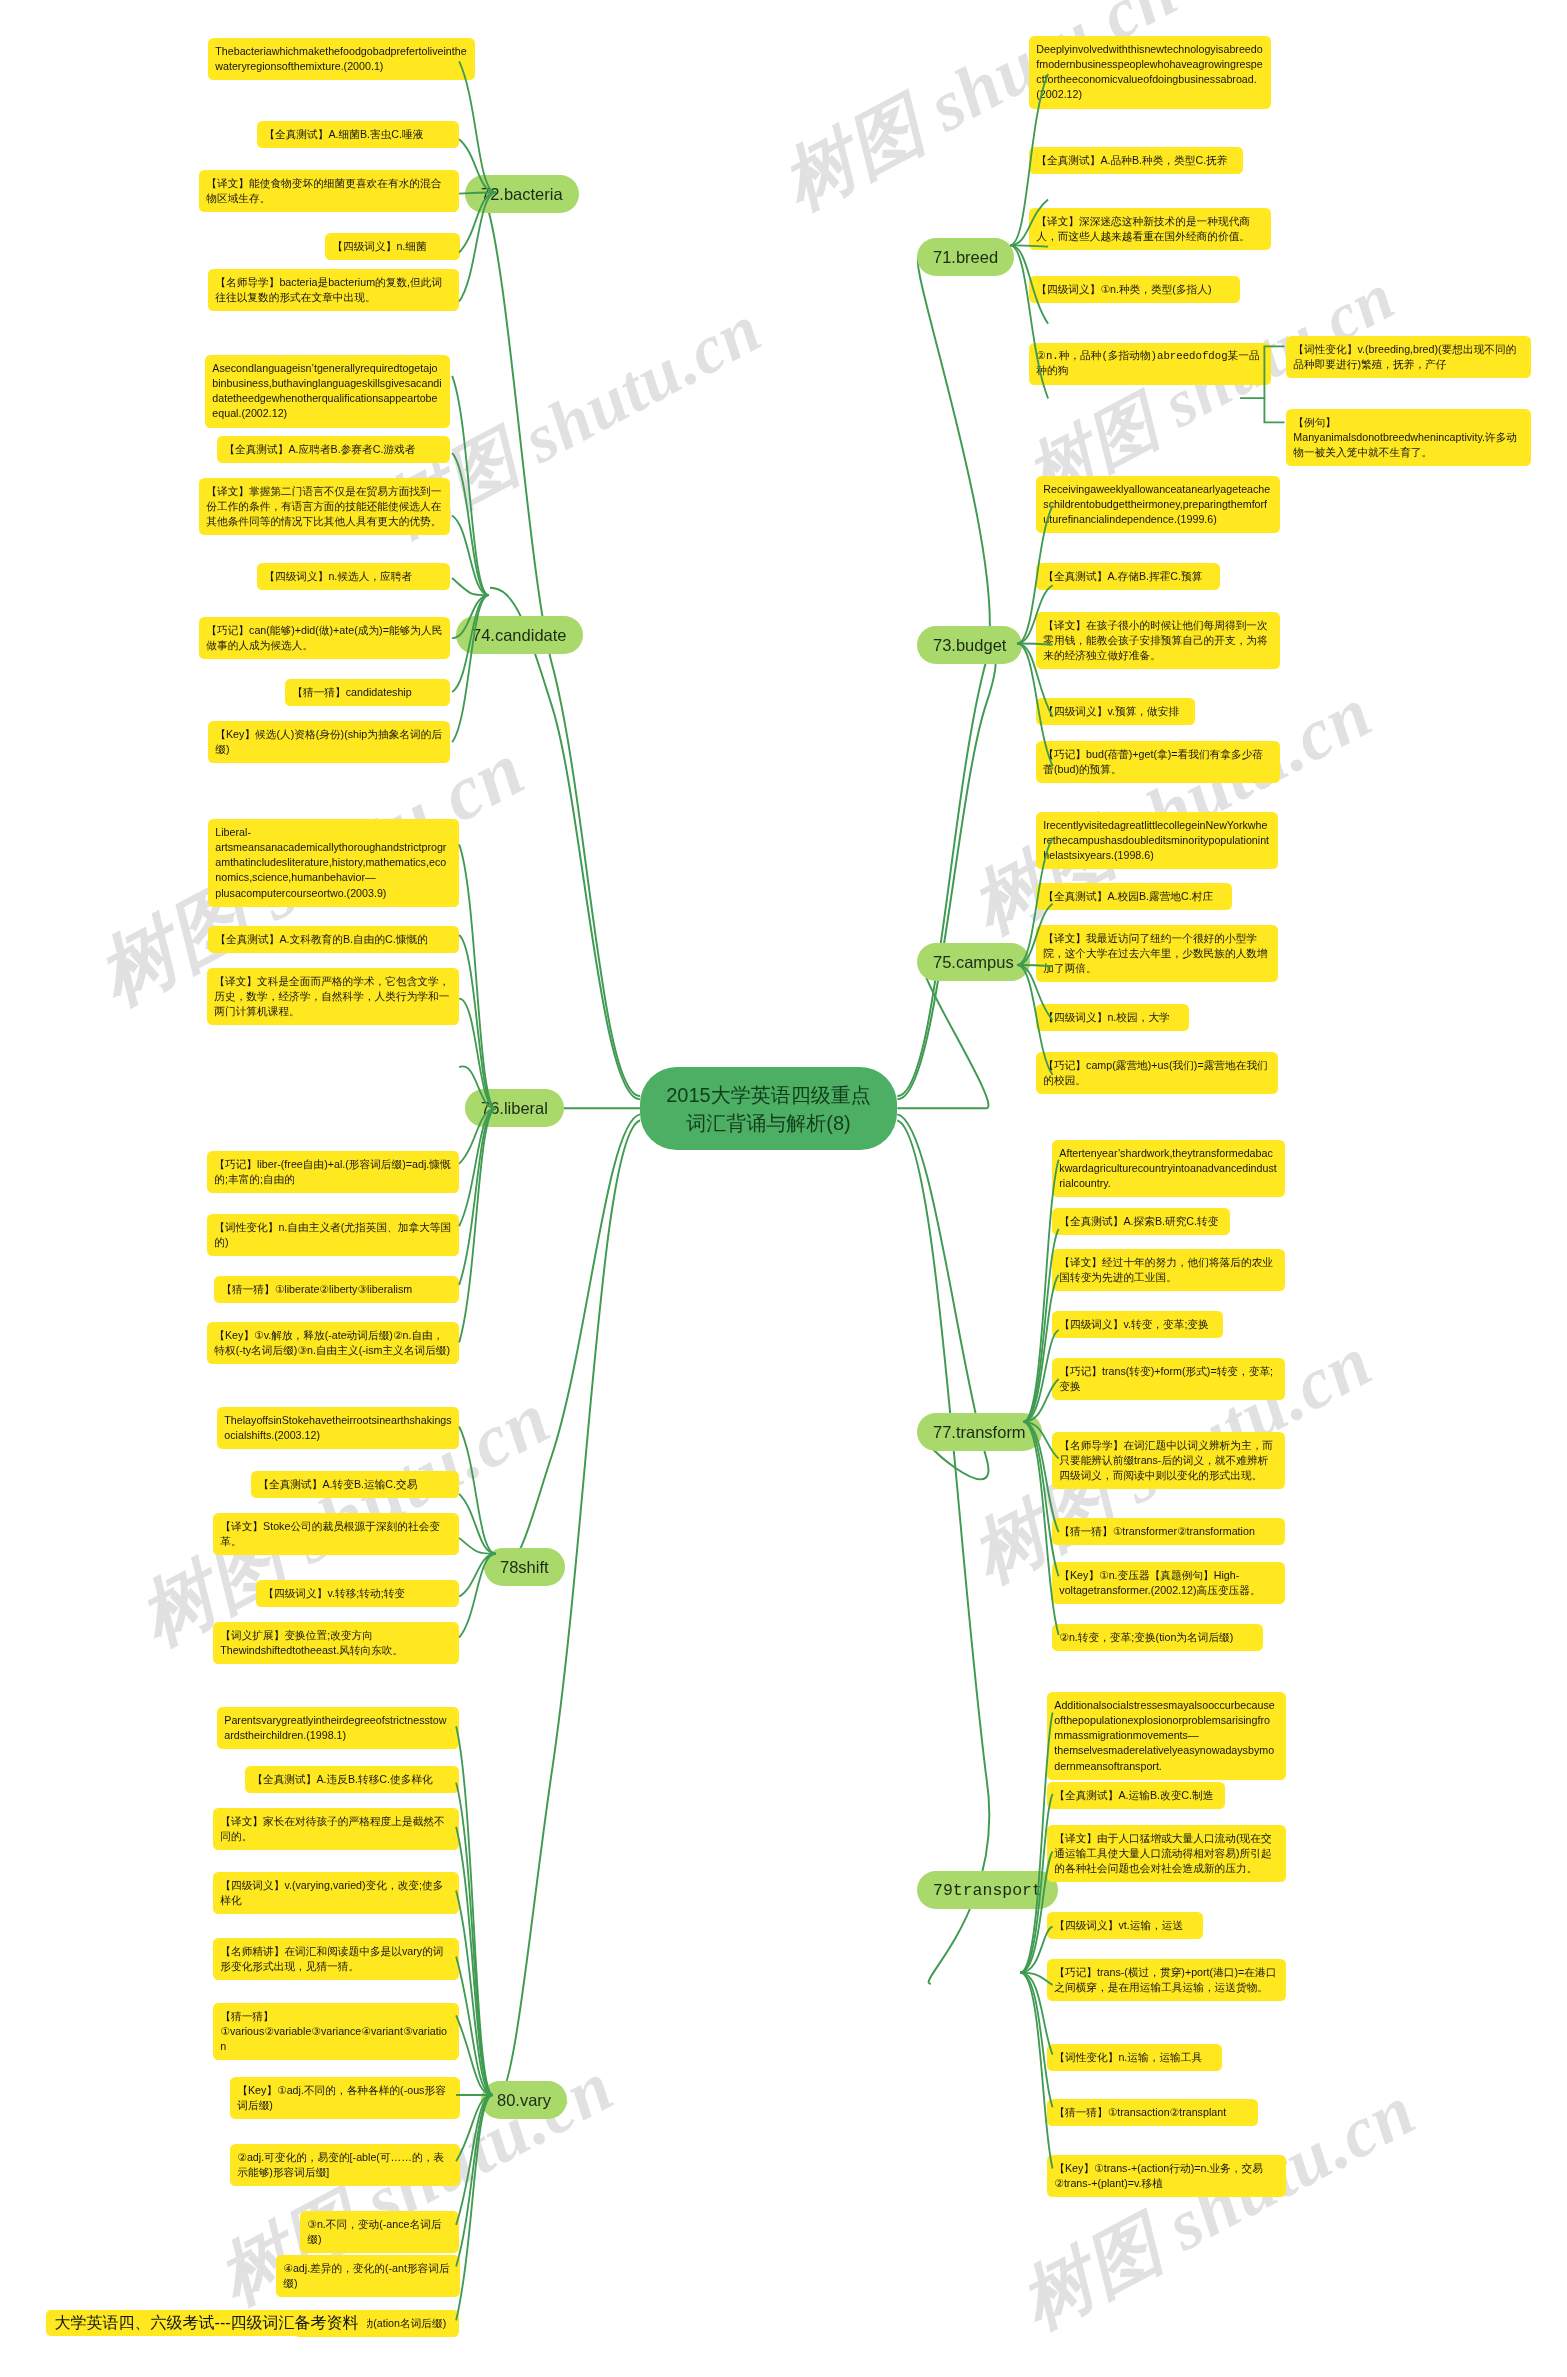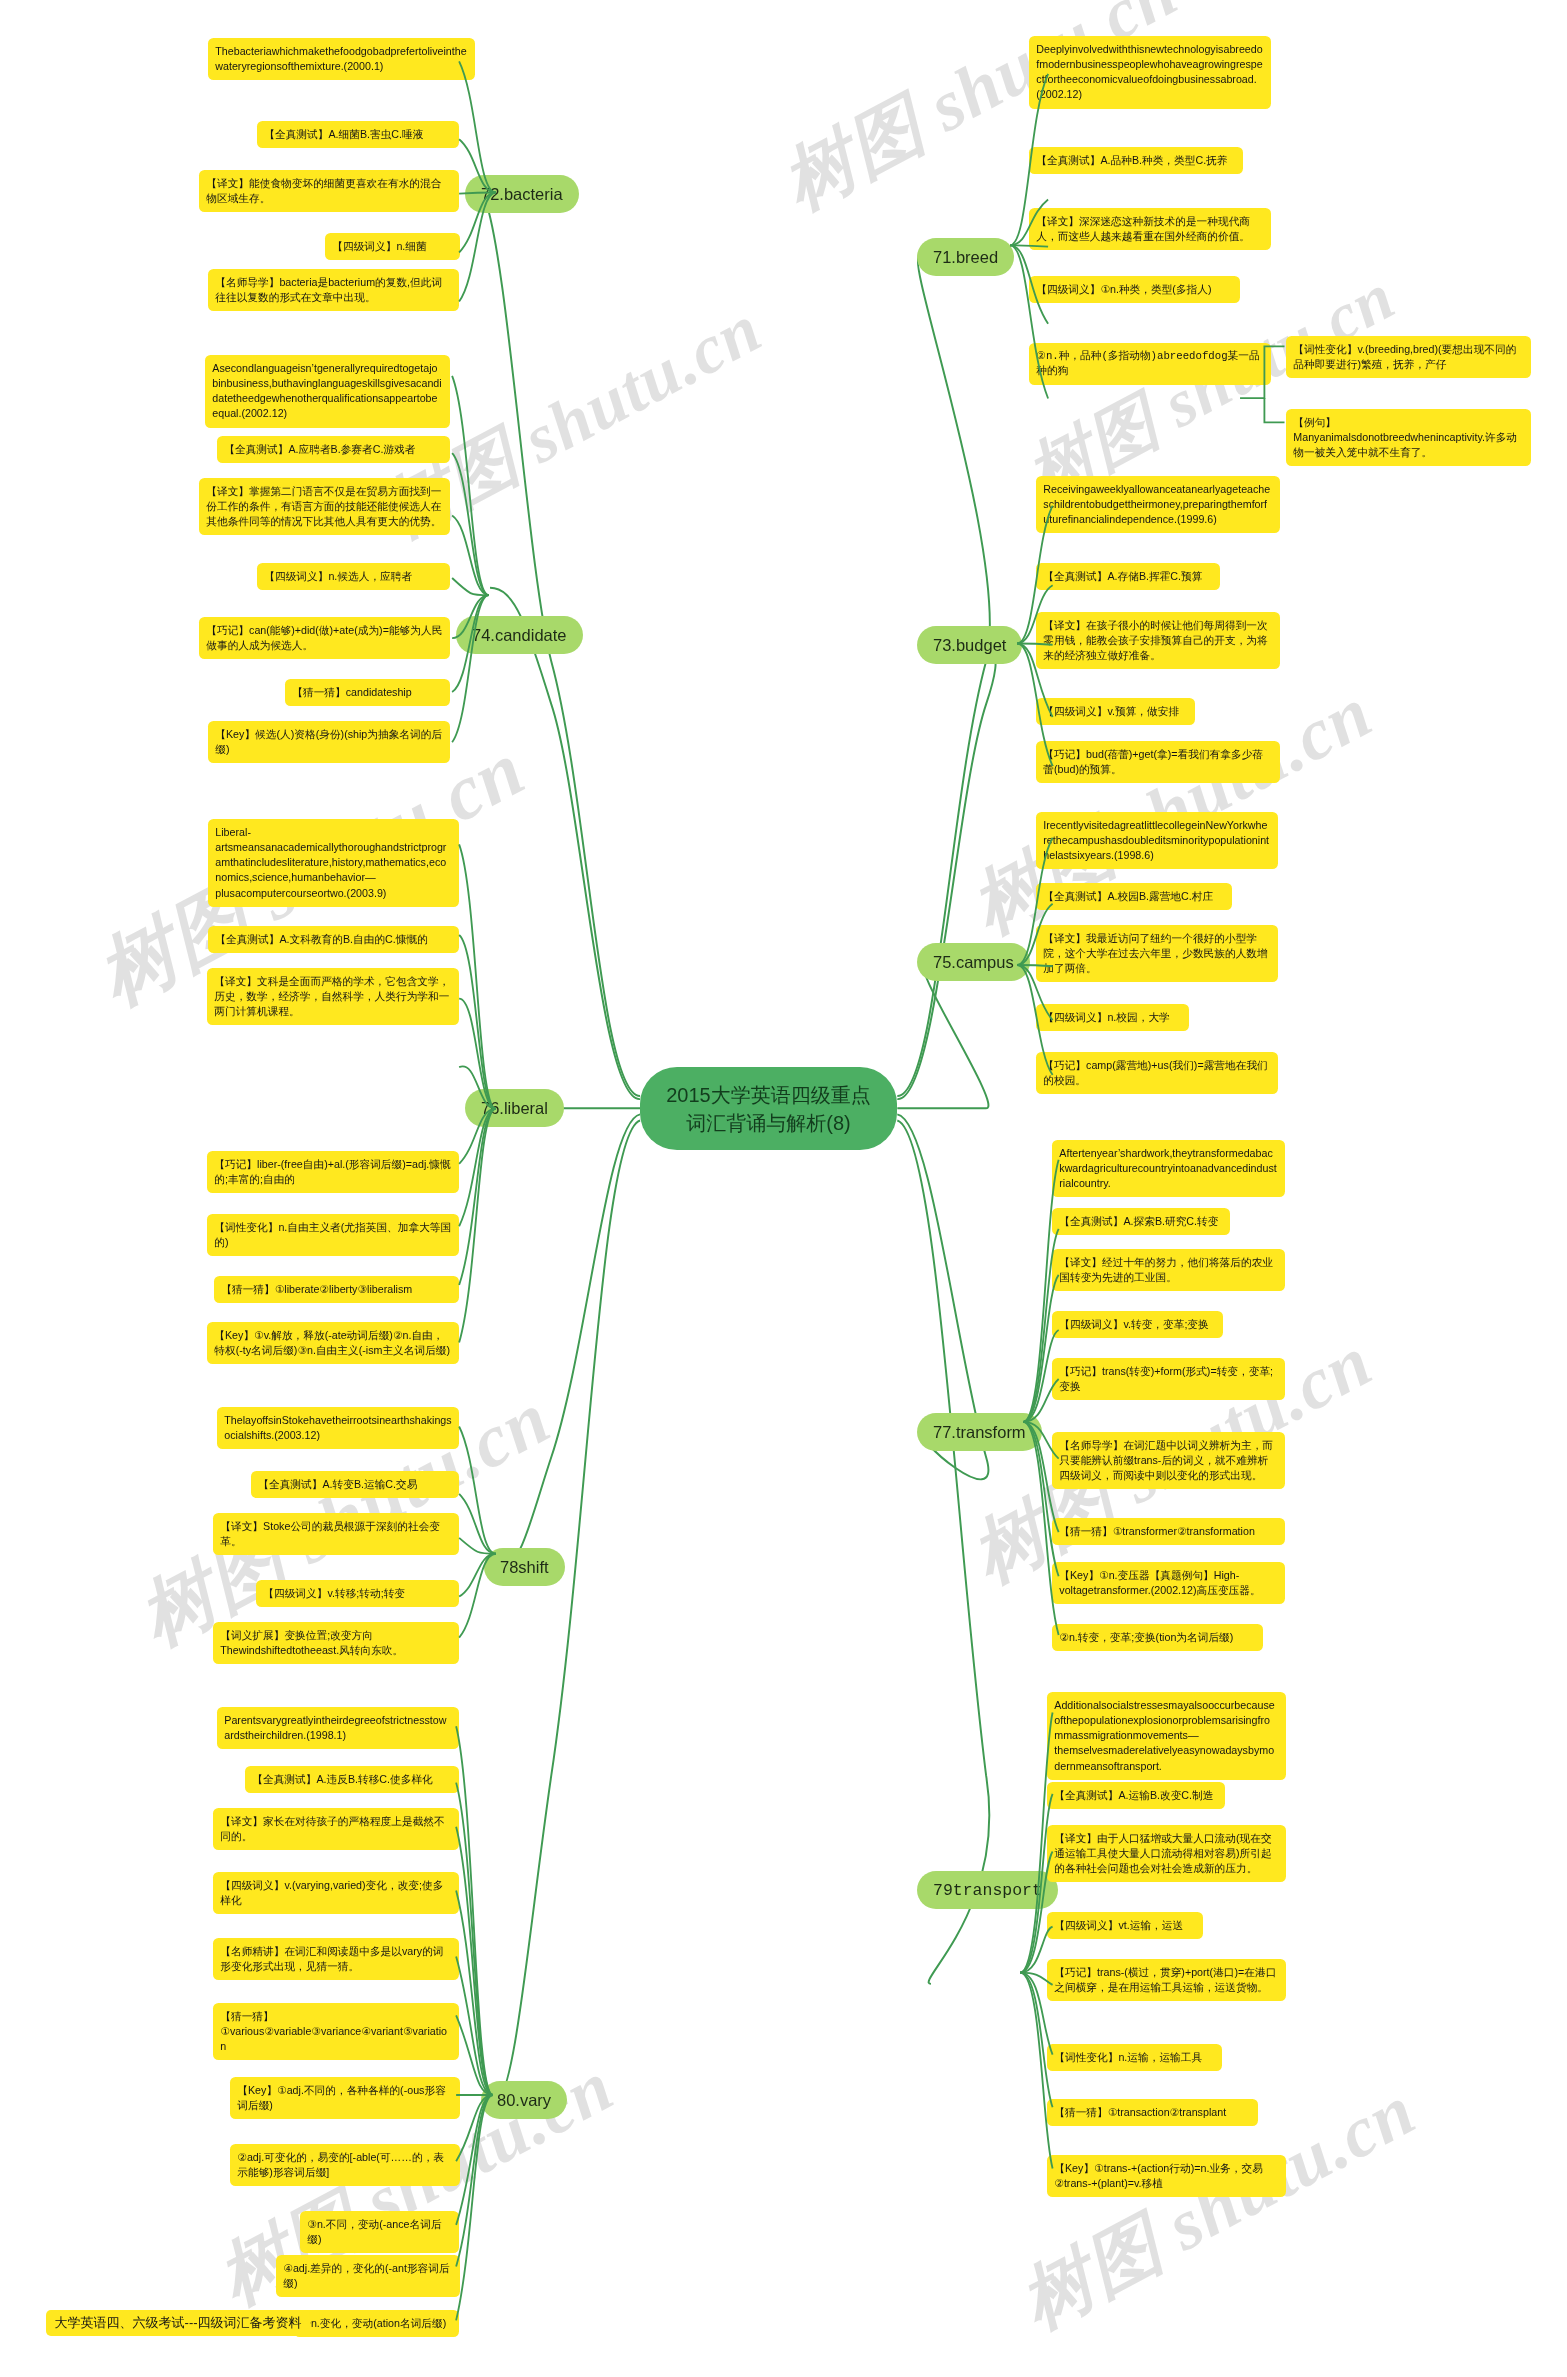--- a/index.html
+++ b/index.html
@@ -68,21 +68,21 @@
     word-break:break-word;
     overflow-wrap:anywhere;
     text-align:left;
   }
   .leaf.sub{background:#ffe81f;}
   .footer-tag{
     position:absolute;
     background:#ffe81f;
     color:#141414;
     border-radius:4.9px;
-    font-size:13px;
+    font-size:16px;
     line-height:16px;
     padding:4.9px 8.6px;
     white-space:nowrap;
     box-sizing:border-box;
   }
 </style>
 </head>
 <body>
 
 <div id="canvas">

